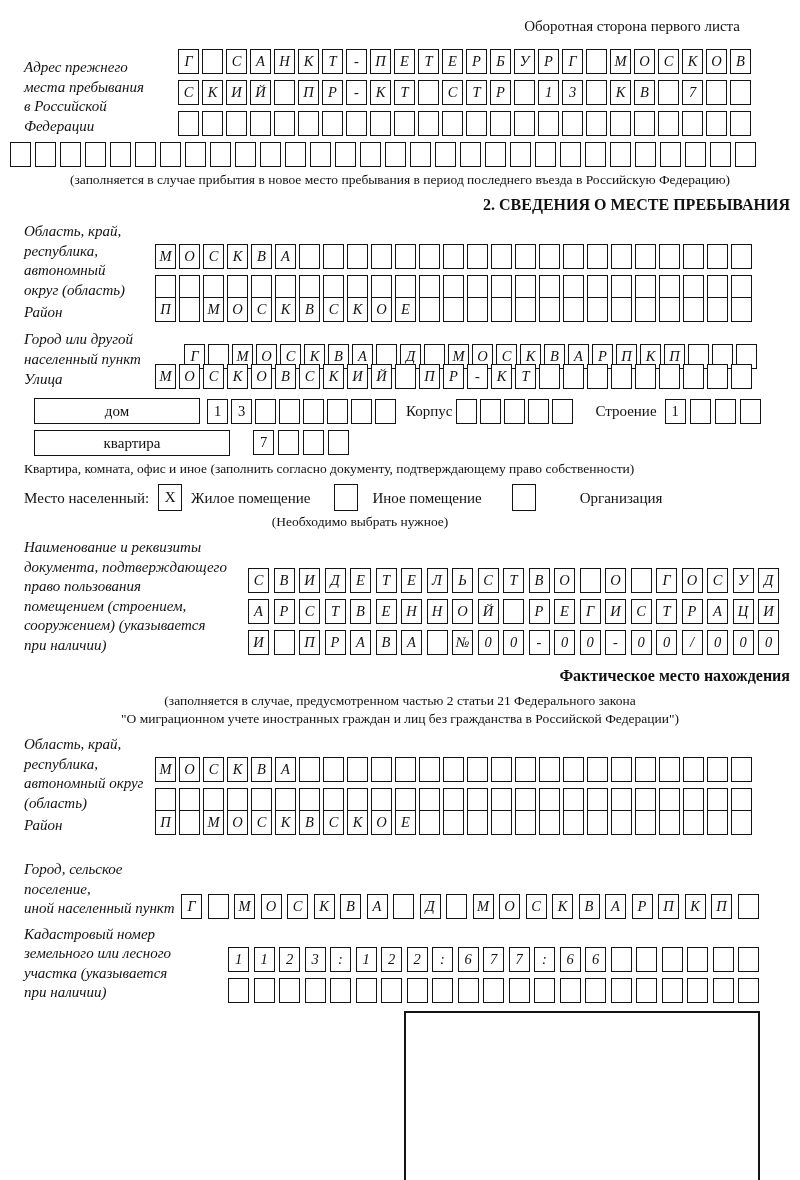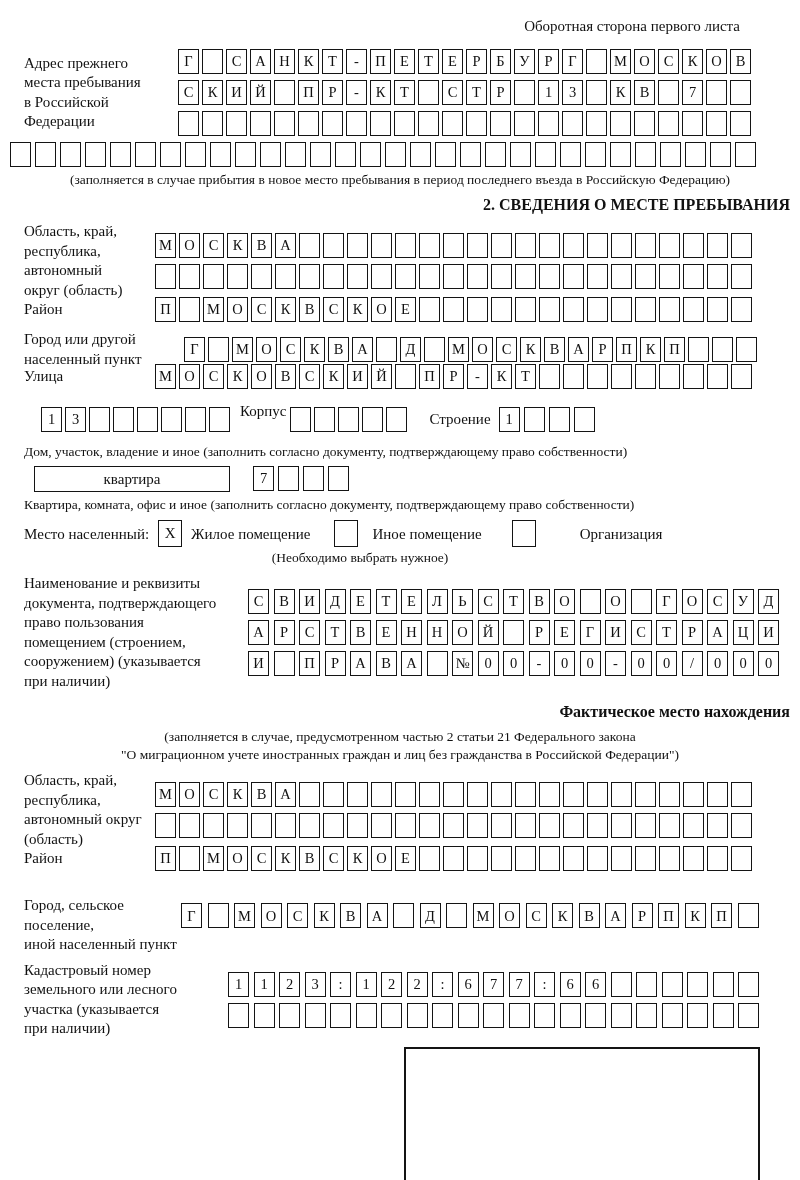--- a/index.html
+++ b/index.html
@@ -21,21 +21,21 @@
   .boxes.g45 { gap: 4.5px; }
   .boxes.g55 { gap: 5.5px; }
   .cell {
     width: 21px; height: 25px; flex: none;
     border: 1.6px solid #141414;
     display: flex; align-items: center; justify-content: center;
     font-size: 14.5px; line-height: 1; background: #fff;
   }
   .rows-col { display: flex; flex-direction: column; gap: 6px; }
 
-  .fline { display: flex; align-items: center; }
+  .fline { display: flex; align-items: flex-end; font-style: italic; }
   .fl-label { flex: none; padding-left: 14px; font-size: 15px; line-height: 1.3; white-space: pre-line; }
   .w168 { width: 168px; }
   .w145 { width: 145px; }
   .w174 { width: 174px; }
   .w171 { width: 171px; margin-top: 19px; }
   .w218 { width: 218px; }
   .w238 { width: 238px; }
 
   .note-center { text-align: center; font-size: 13.5px; margin-top: 5px; }
   .sec-title { text-align: right; font-weight: bold; font-size: 16px; }
@@ -341,47 +341,47 @@
         <div class="cell"></div>
         <div class="cell"></div>
         <div class="cell"></div>
         <div class="cell"></div>
         <div class="cell"></div>
         <div class="cell"></div>
       </div>
   </div>
 
   <div style="display:flex; align-items:center; margin:9px 0 0 24px;">
+    <div class="named-box" style="width:166px;">дом</div>
     <div class="boxes" style="margin-left:7px;">
         <div class="cell">1</div>
         <div class="cell">3</div>
         <div class="cell"></div>
         <div class="cell"></div>
         <div class="cell"></div>
         <div class="cell"></div>
         <div class="cell"></div>
         <div class="cell"></div>
       </div>
-    <div class="inline-lbl" style="margin:0 4px 16px 10px;">Корпус</div>
+    <div class="inline-lbl" style="margin:0 4px 0 10px;">Корпус</div>
     <div class="boxes">
         <div class="cell"></div>
         <div class="cell"></div>
         <div class="cell"></div>
         <div class="cell"></div>
         <div class="cell"></div>
       </div>
     <div class="inline-lbl" style="margin:0 8px 0 22px;">Строение</div>
     <div class="boxes g4">
         <div class="cell">1</div>
         <div class="cell"></div>
         <div class="cell"></div>
         <div class="cell"></div>
       </div>
   </div>
-  <div style="font-size:13.5px; margin:4px 0 0 14px;">Дом, участок, владение и иное (заполнить согласно документу, подтверждающему право собственности)</div>
 
   <div style="display:flex; align-items:flex-start; margin:6px 0 0 24px;gap:15px;">
     <div class="named-box" style="width:196px;">квартира</div>
     <div class="boxes g4" style="margin-left:8px;">
         <div class="cell">7</div>
         <div class="cell"></div>
         <div class="cell"></div>
         <div class="cell"></div>
       </div>
   </div>

